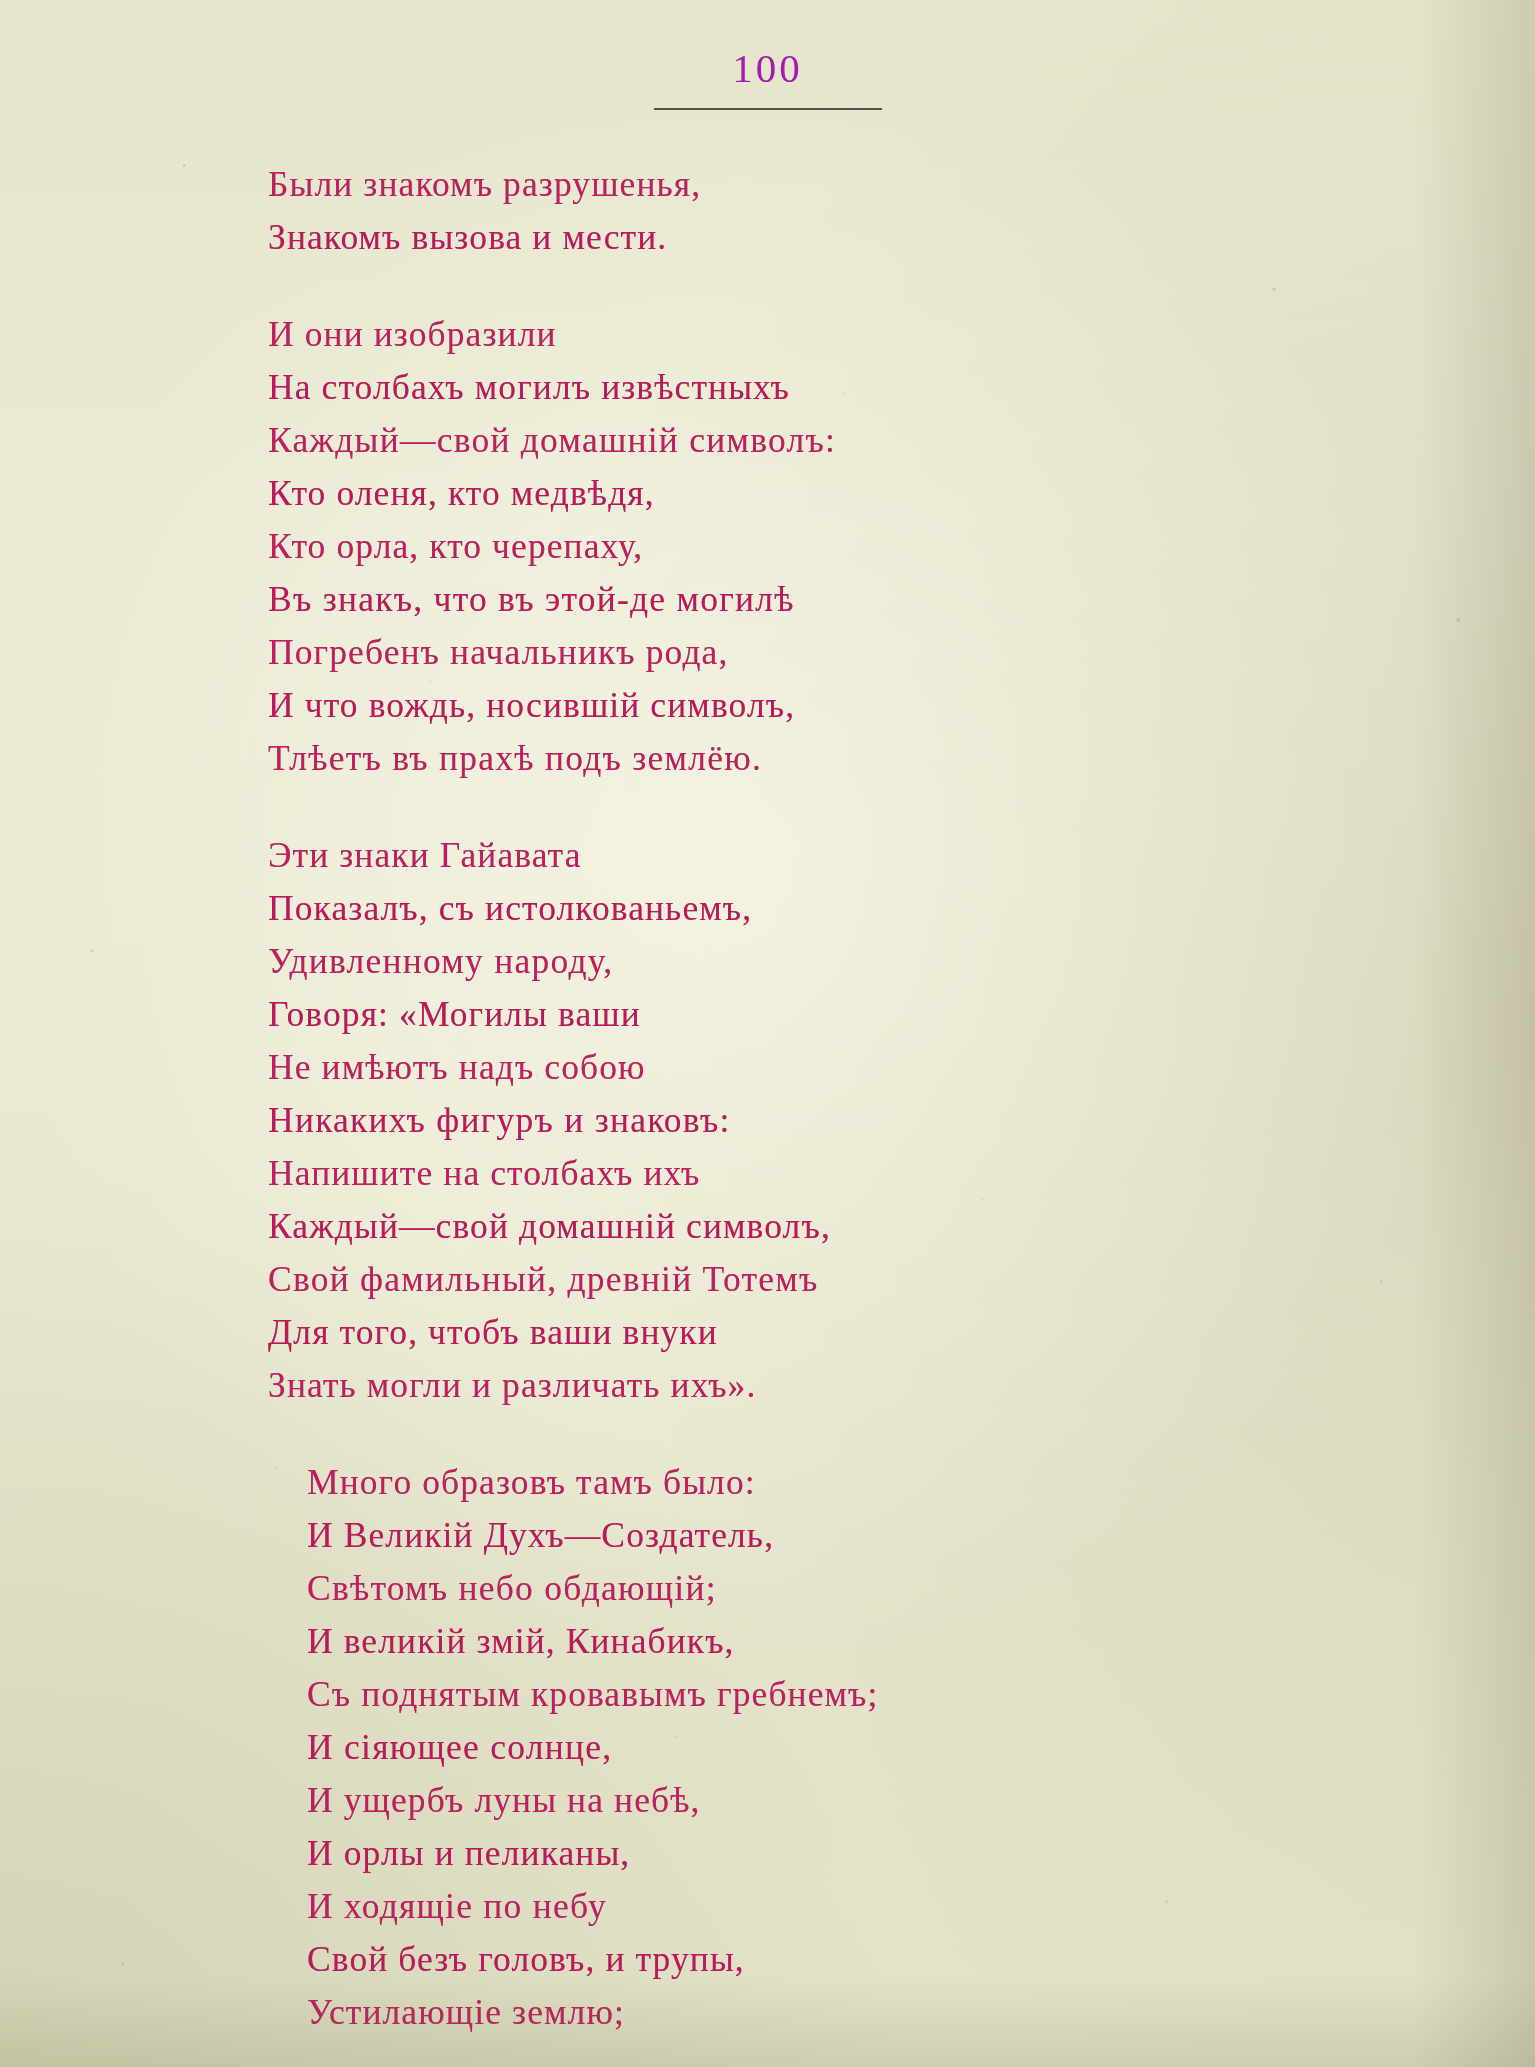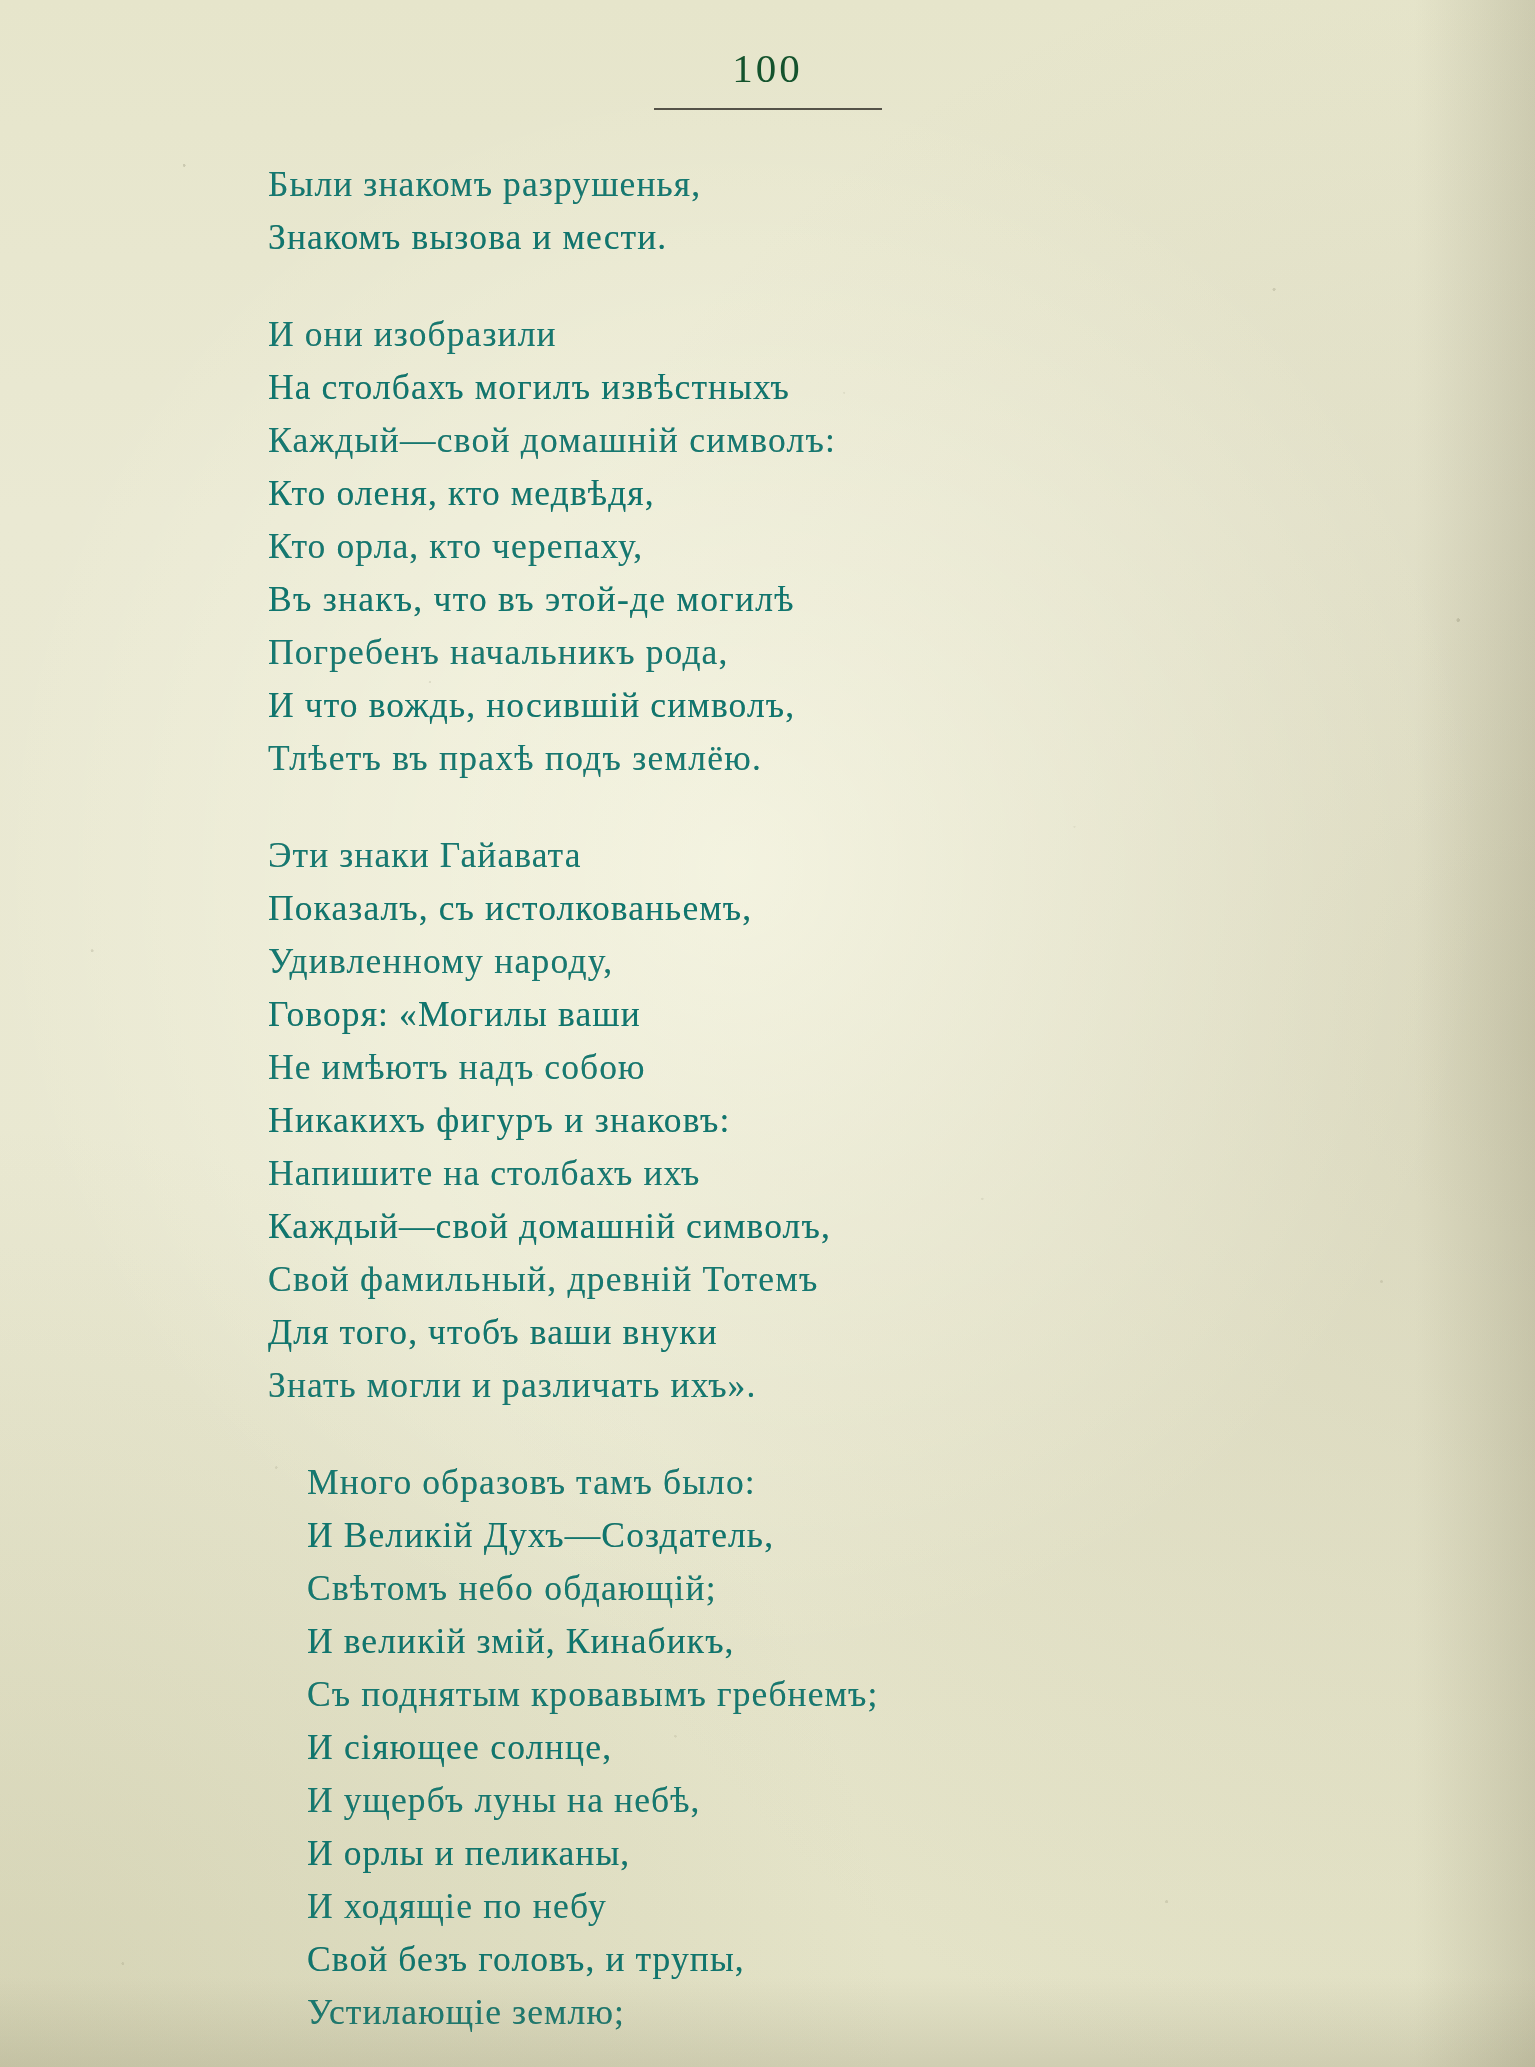--- a/index.html
+++ b/index.html
@@ -54,21 +54,21 @@
 
   
   .folio {
     position: absolute;
     top: 44px;
     left: 0;
     width: 100%;
     text-align: center;
     font-size: 41px;
     letter-spacing: 3px;
-    color: #14532d;
+    color: #a21caf;
     font-family: "Liberation Serif", serif;
   }
   .folio-rule {
     position: absolute;
     top: 108px;
     left: 50%;
     transform: translateX(-50%);
     width: 228px;
     height: 2px;
     background: #3a3730;
@@ -83,21 +83,21 @@
   }
 
   .stanza {
     margin-bottom: 44px;
   }
   .stanza:last-child { margin-bottom: 0; margin-left: 39px; }
 
   .line {
     font-size: 35.5px;
     line-height: 53px;
-    color: #0f766e;
+    color: #be185d;
     letter-spacing: 1.1px;
     white-space: pre;
     text-shadow: 0 0 0.6px rgba(30,28,22,0.35);
   }
 
   
   .line:nth-child(odd) { opacity: 0.97; }
   .line:nth-child(3n) { letter-spacing: 1.25px; }
 
   .edge-shadow {

